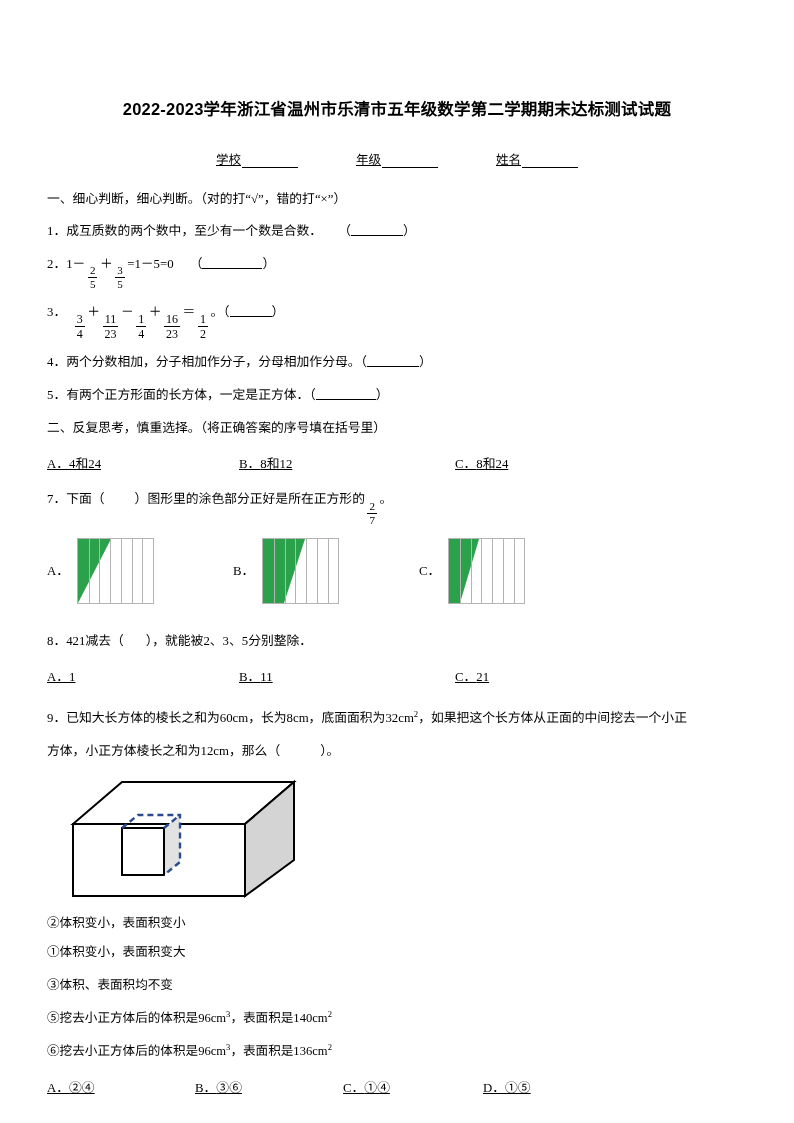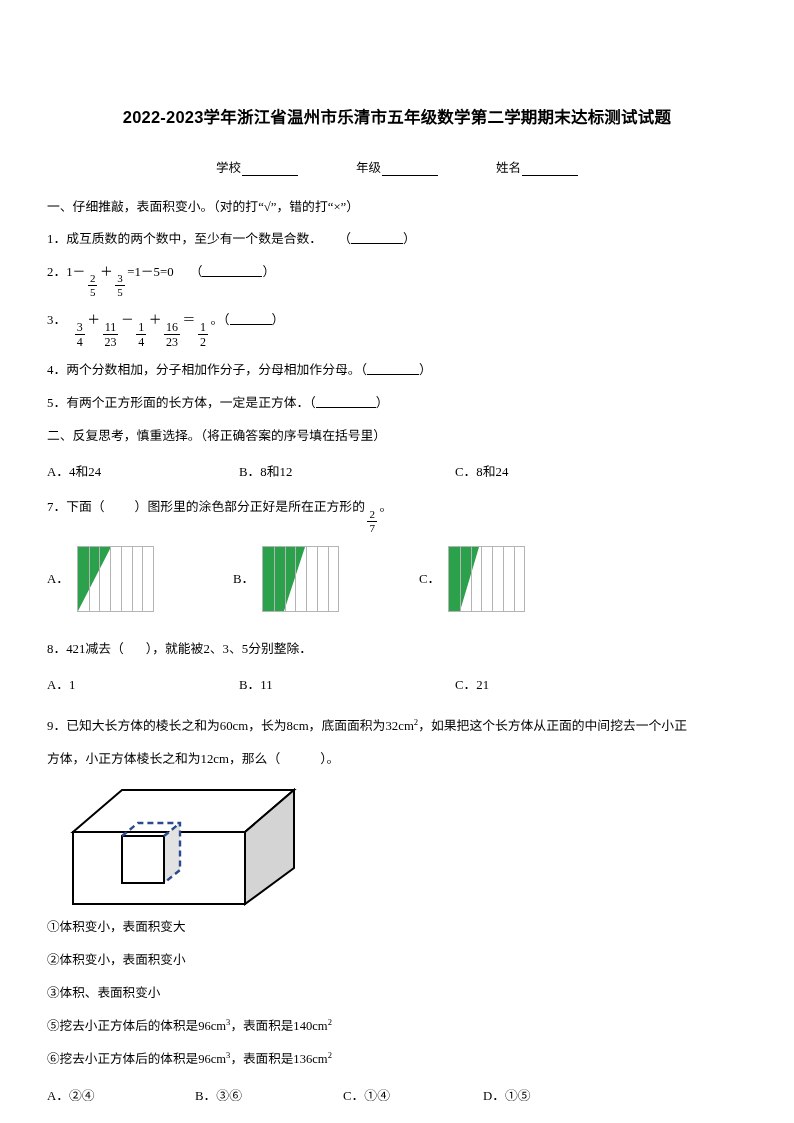--- a/index.html
+++ b/index.html
@@ -25,34 +25,35 @@
     padding: 0 47px;
   }
 
   
   .paper-title {
     text-align: center;
     font-family: "Liberation Sans", "DejaVu Sans", sans-serif;
     font-weight: bold;
     font-size: 16.5px;
     letter-spacing: 0.2px;
-    margin: 16px;
+    margin: 8px;
     padding-top: 92px;
     line-height: 1.2;
     white-space: nowrap;
   }
 
   
   .identity-row {
     display: flex;
     justify-content: center;
     align-items: flex-end;
     gap: 58px;
     margin-top: 29px;
     font-size: 12.5px;
+    text-decoration: underline;
   }
   .identity-field {
     display: inline-flex;
     align-items: flex-end;
     white-space: nowrap;
   }
   .identity-label { font-size: 12.5px; }
   .identity-blank {
     display: inline-block;
     width: 56px;
@@ -107,21 +108,21 @@
   }
   .frac.big .num, .frac.big .den { font-size: 12px; }
 
   
   .choice-row {
     display: flex;
     margin-top: 15px;
     font-size: 12.8px;
     white-space: nowrap;
   }
-  .choice-row > .choice { flex: 0 0 auto; }
+  .choice-row > .choice { flex: 0 0 auto; text-decoration: underline; }
   .choice-row.c3 > .choice:nth-child(1) { width: 192px; }
   .choice-row.c3 > .choice:nth-child(2) { width: 216px; }
   .choice-row.c4 > .choice:nth-child(1) { width: 148px; }
   .choice-row.c4 > .choice:nth-child(2) { width: 148px; }
   .choice-row.c4 > .choice:nth-child(3) { width: 140px; }
 
   
   .fig-row {
     position: relative;
     height: 86px;
@@ -194,21 +195,21 @@
     <span class="identity-field">
       <span class="identity-label">年级</span>
       <span class="identity-blank"></span>
     </span>
     <span class="identity-field">
       <span class="identity-label">姓名</span>
       <span class="identity-blank"></span>
     </span>
   </div>
 
-  <div class="section-head">一、仔细推敲，表面积变小。（对的打“√”，错的打“×”）</div>
+  <div class="section-head">一、细心判断，细心判断。（对的打“√”，错的打“×”）</div>
 
   <div class="q-line">
     <span class="q-num">1．</span><span>成互质数的两个数中，至少有一个数是合数．</span><span class="gap-sm"></span><span class="blank-paren"><span>（</span><span class="uline u-md"></span><span>）</span></span>
   </div>
 
   <div class="q-line">
     <span class="q-num">2．</span><span>1－</span><span class="frac">
         <span class="num">2</span>
         <span class="den">5</span>
       </span><span>＋</span><span class="frac">
@@ -340,28 +341,28 @@
 
       <polygon points="105,101 121,88 121,41 105,54" fill="#e2e2e2" stroke="none"></polygon>
 
       <rect x="63" y="54" width="42" height="47" fill="#ffffff" stroke="#000000" stroke-width="2"></rect>
 
       <polyline points="63,54 79,41 121,41 121,88 105,101" fill="none" stroke="#2a4b8d" stroke-width="2.4" stroke-dasharray="6,4"></polyline>
       <line x1="105" y1="54" x2="121" y2="41" stroke="#2a4b8d" stroke-width="2.4" stroke-dasharray="6,4"></line>
     </svg>
   </div>
 
+  <div class="opt-line">
+    <span class="cnum">②</span><span>体积变小，表面积变小</span>
+  </div>
   <div class="opt-line" style="margin-top:10px">
     <span class="cnum">①</span><span>体积变小，表面积变大</span>
   </div>
   <div class="opt-line">
-    <span class="cnum">②</span><span>体积变小，表面积变小</span>
-  </div>
-  <div class="opt-line">
-    <span class="cnum">③</span><span>体积、表面积变小</span>
+    <span class="cnum">③</span><span>体积、表面积均不变</span>
   </div>
   <div class="opt-line">
     <span class="cnum">⑤</span><span>挖去小正方体后的体积是96cm</span><sup>3</sup><span>，表面积是140cm</span><sup>2</sup>
   </div>
   <div class="opt-line">
     <span class="cnum">⑥</span><span>挖去小正方体后的体积是96cm</span><sup>3</sup><span>，表面积是136cm</span><sup>2</sup>
   </div>
 
   <div class="choice-row c4" style="margin-top:16px">
     <span class="choice"><span>A．</span><span>②④</span></span>

